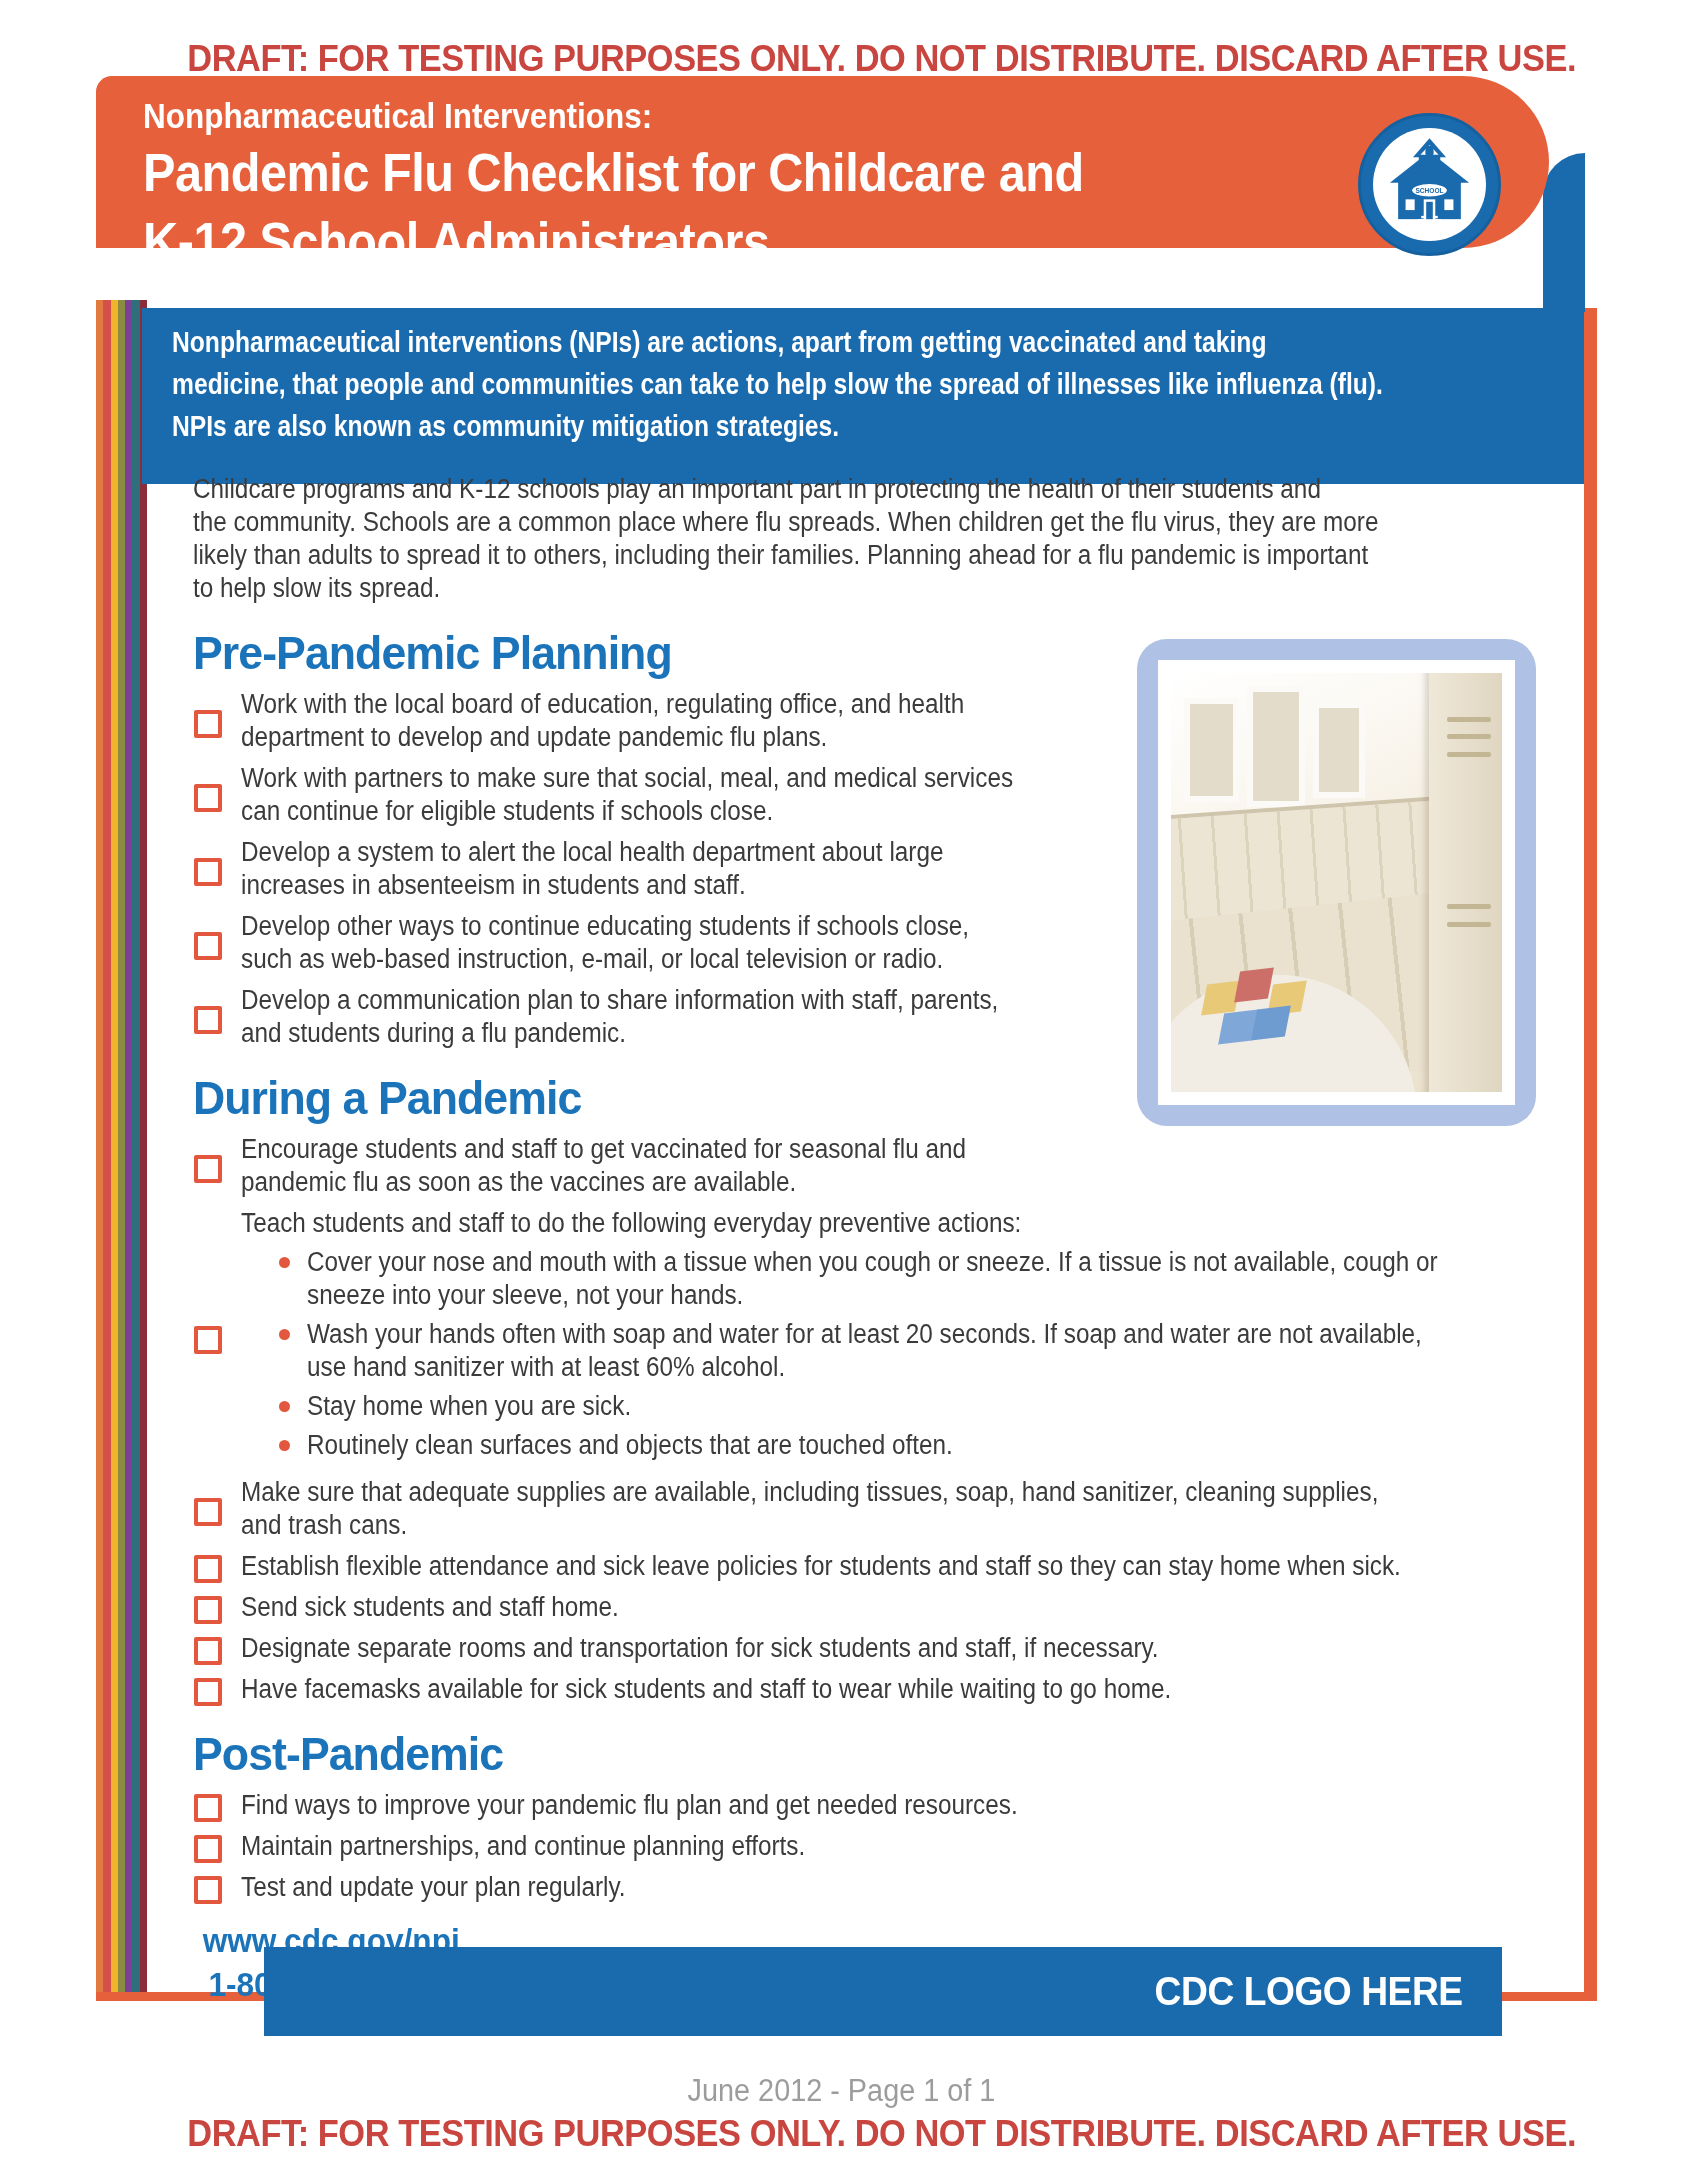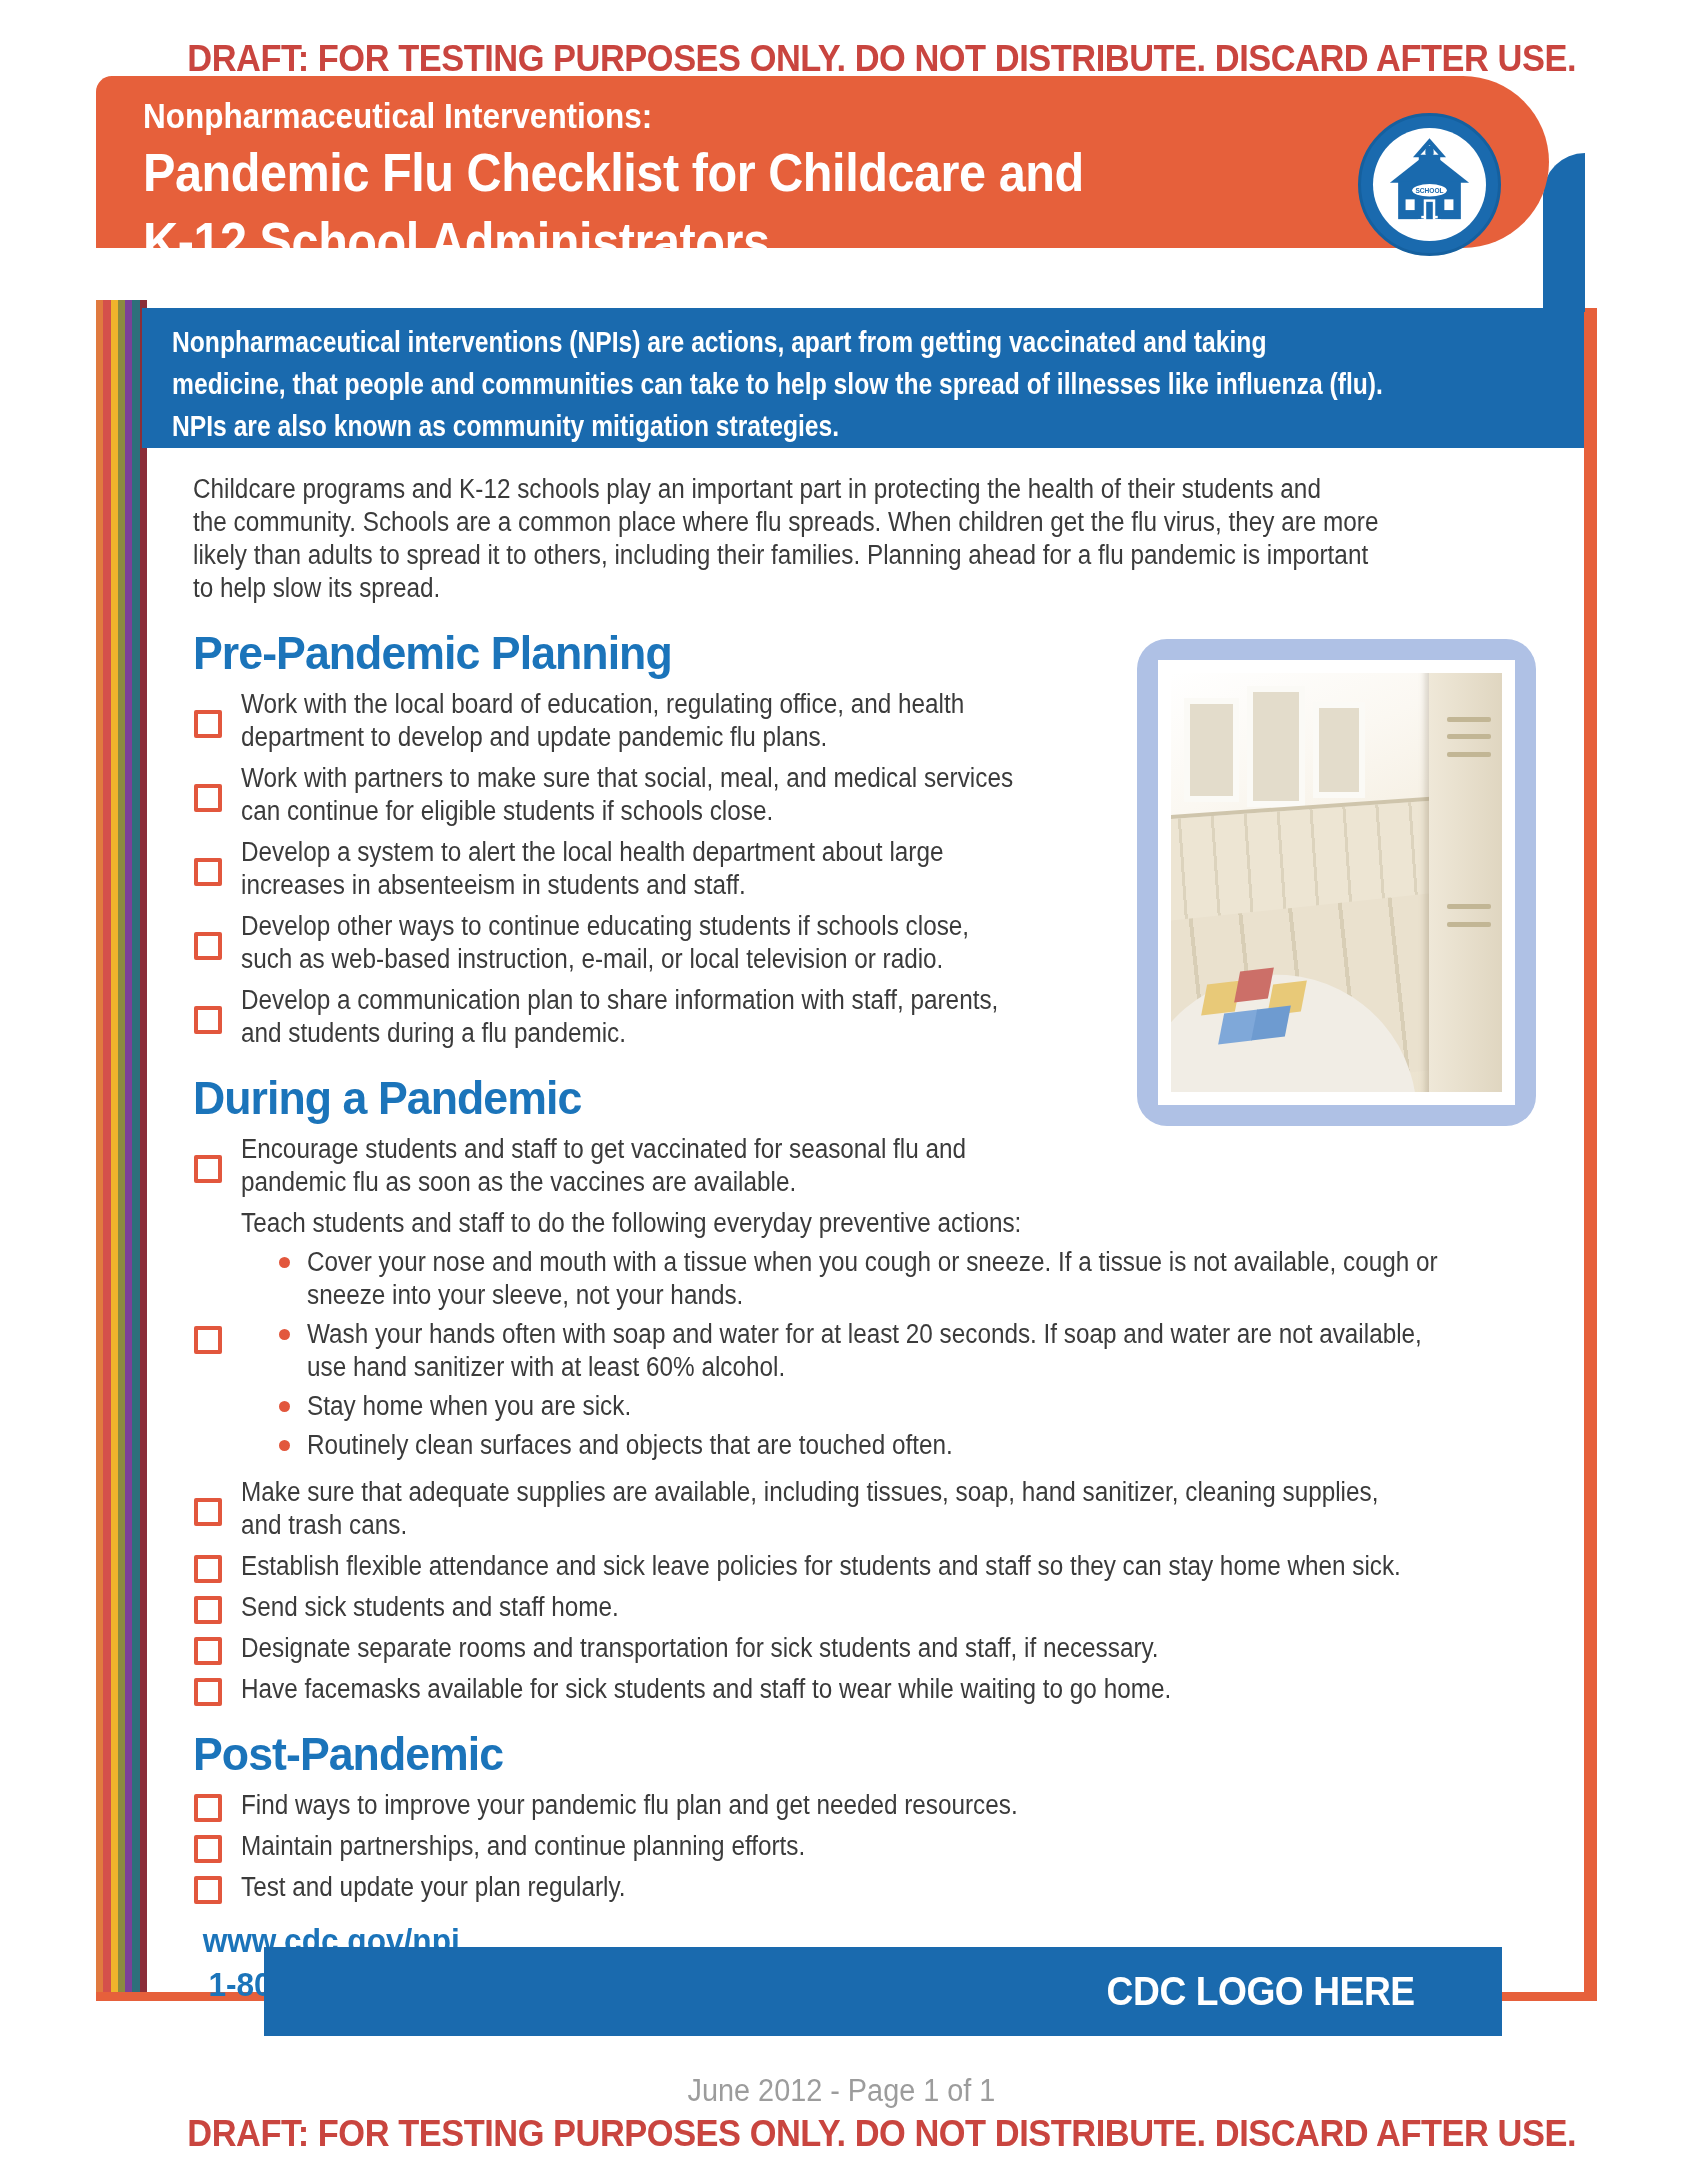--- a/index.html
+++ b/index.html
@@ -32,21 +32,21 @@
   .blue-tab{position:absolute;left:1537px;top:147px;width:48px;height:165px;background:var(--bar-blue,#1A6AAE);
             border-top-left-radius:51px;border-left:6px solid #fff;border-top:6px solid #fff;box-sizing:border-box;z-index:1;}
 
   
   .badge{position:absolute;left:1358px;top:113px;width:143px;height:143px;border-radius:50%;
          background:var(--bar-blue,#1A6AAE);border:3px solid #15609F;box-sizing:border-box;
          display:flex;align-items:center;justify-content:center;z-index:3;}
   .badge-inner{width:113px;height:113px;border-radius:50%;background:#fff;display:flex;align-items:center;justify-content:center;}
 
   
-  .npi-bar{position:absolute;left:142px;top:308px;width:1442px;height:140px;background:var(--bar-blue,#1A6AAE);
+  .npi-bar{position:absolute;left:142px;top:308px;width:1442px;height:176px;background:var(--bar-blue,#1A6AAE);
            z-index:2;box-sizing:border-box;padding:13px 0 0 30px;}
   .npi-line{color:#fff;font-weight:bold;font-size:29px;line-height:42px;white-space:nowrap;
             transform:scaleX(.85);transform-origin:left center;}
 
   
   .content{position:absolute;left:142px;top:447px;width:1442px;box-sizing:border-box;
            padding:26px 30px 0 51px;font-size:27px;z-index:2;}
   .line{line-height:33px;white-space:nowrap;transform:scaleX(.9);transform-origin:left center;}
   h2.section-title{margin:22px 0 0 0;padding:0;color:var(--heading-blue,#1B74BA);font-size:47px;
                    line-height:51px;font-weight:bold;letter-spacing:-1px;}
@@ -79,21 +79,21 @@
   .photo .right-col{position:absolute;right:-2%;top:-2%;width:24%;height:104%;
          background:linear-gradient(90deg,#EFE8D8,#DED4BE);box-shadow:-4px 0 6px rgba(120,105,75,.25);}
   .photo .right-col i{position:absolute;left:22%;width:56%;height:5px;background:#C2B695;border-radius:2px;}
   .photo .floor{position:absolute;left:-12%;bottom:-20%;width:85%;height:48%;background:#F1EDE5;
          border-radius:50% 50% 0 0/70% 70% 0 0;transform:rotate(-7deg);}
   .photo .tile{position:absolute;width:34px;height:30px;transform:rotate(-7deg) skewX(-18deg);}
 
   
   .footer-bar{position:absolute;left:264px;top:1947px;width:1238px;height:89px;background:var(--bar-blue,#1A6AAE);
               z-index:3;display:flex;align-items:center;justify-content:flex-end;
-              padding-right:76px;box-sizing:border-box;}
+              padding-right:28px;box-sizing:border-box;}
   .footer-bar .logo-text{color:#fff;font-weight:bold;font-size:40px;letter-spacing:-0.5px;}
   .date-line{position:absolute;top:2073px;left:0;width:100%;text-align:center;
              color:var(--date-gray,#9C9C9C);font-size:31px;}
 </style>
 </head>
 <body>
 
 <div class="page">
 
   <div class="draft top"><span class="cond">DRAFT: FOR TESTING PURPOSES ONLY. DO NOT DISTRIBUTE. DISCARD AFTER USE.</span></div>

